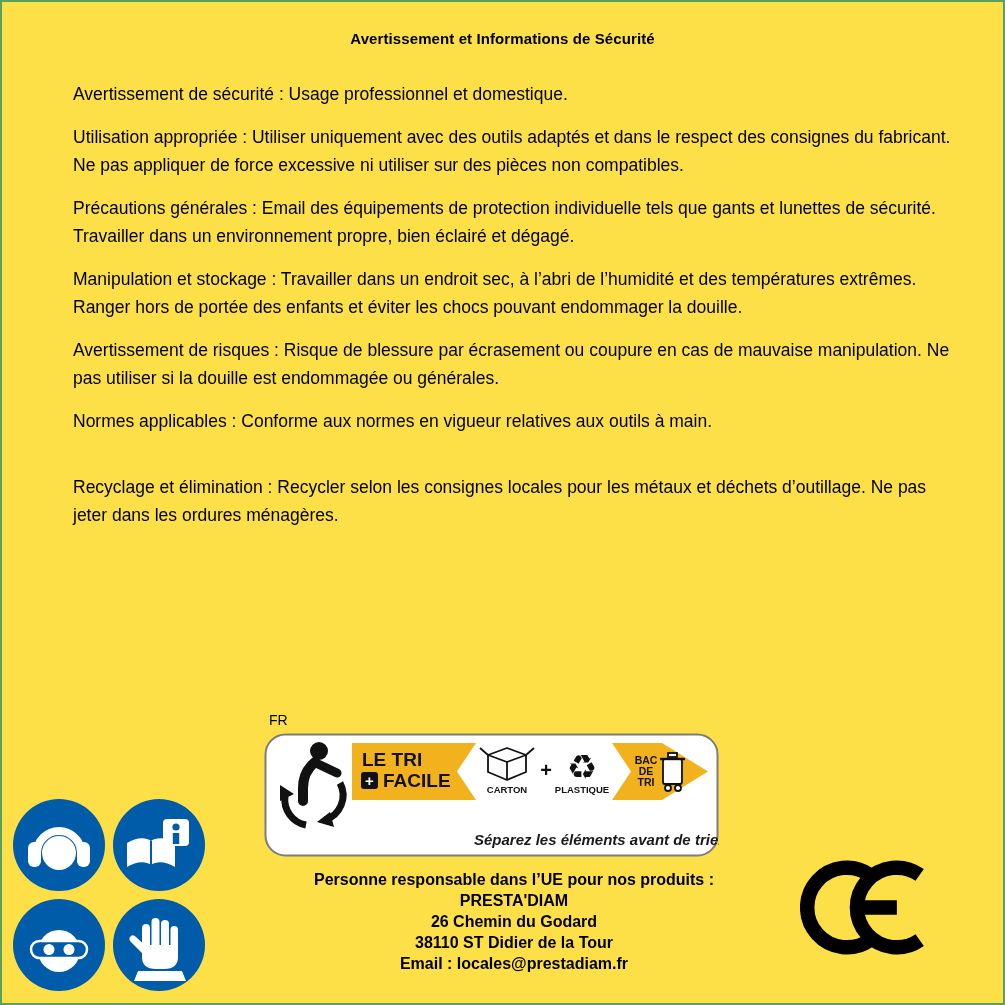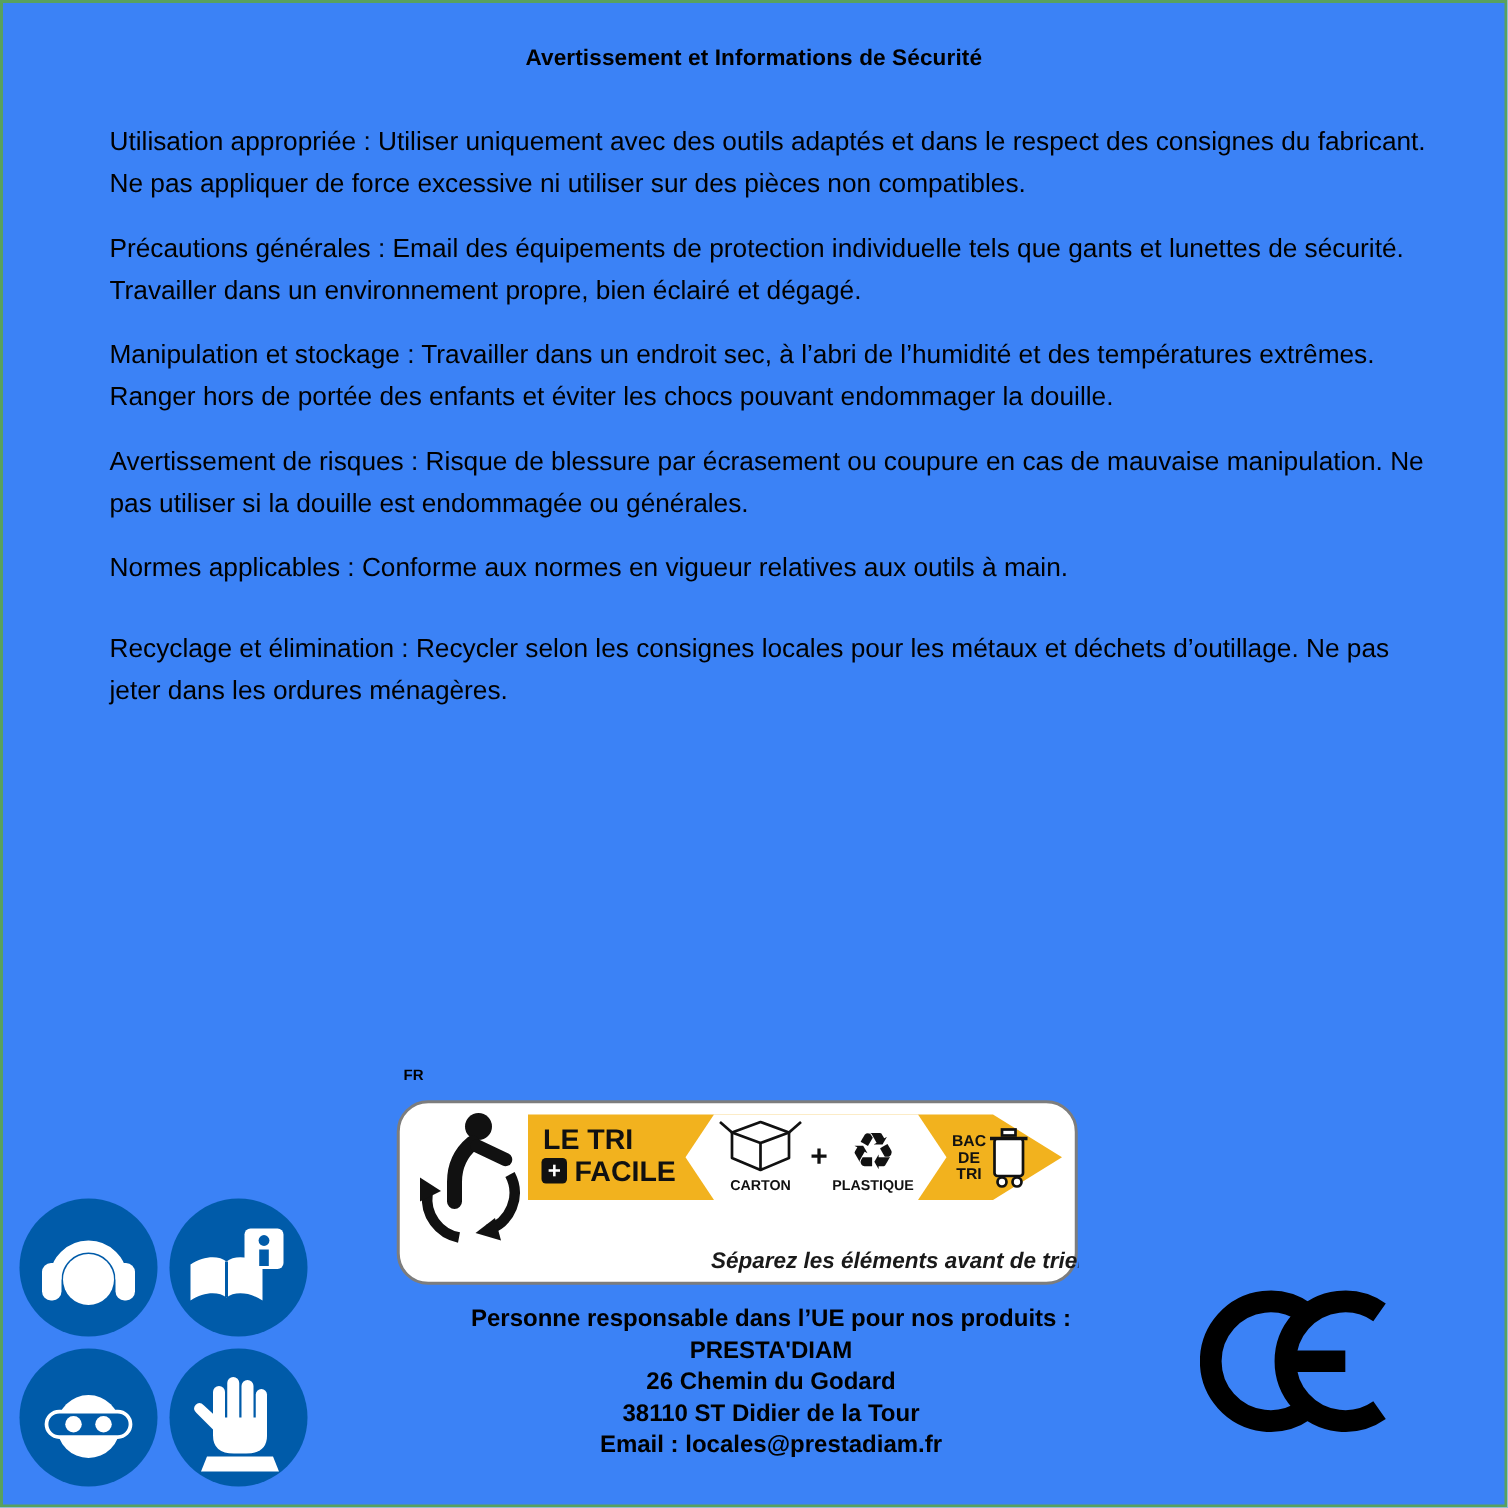--- a/index.html
+++ b/index.html
@@ -1,36 +1,36 @@
 <!DOCTYPE html>
 <html lang="fr"><head>
 <meta charset="utf-8">
 <style>
   * { margin:0; padding:0; box-sizing:border-box; }
   html, body { background:#ffffff; }
   body { font-family:"Liberation Sans","DejaVu Sans",sans-serif; color:#000; }
 
   .page {
     position:relative; width:1005px; height:1005px;
-    background:#3b82f6; border:2px solid #58a15e; overflow:hidden;
+    background:#fde047; border:2px solid #58a15e; overflow:hidden;
   }
 
   .page-title {
     position:absolute; top:28px; left:0; width:100%;
     text-align:center; font-size:15px; font-weight:700; letter-spacing:0.1px;
   }
 
   .body-text {
     position:absolute; left:71px; top:78px; width:882px;
     font-size:17.5px; line-height:28px;
   }
   .body-text p { margin:0 0 15px 0; }
-  .body-text p:last-child { margin-top:26px; }
+  .body-text p:last-child { margin-top:38px; }
 
-  .fr-label { position:absolute; left:267px; top:710px; font-size:10px; font-weight:700;text-align:right; }
+  .fr-label { position:absolute; left:267px; top:710px; font-size:14px; font-weight:400;text-align:right; }
   .triman-box { position:absolute; left:262px; top:731px; }
 
   svg text { font-family:"Liberation Sans","DejaVu Sans",sans-serif; }
 
   .picto { position:absolute; width:96px; height:96px; }
 
   .responsible {
     position:absolute; left:252px; top:867px; width:520px;
     text-align:center; font-size:16px; font-weight:700; line-height:21px;
   }
@@ -38,20 +38,21 @@
   .ce-mark { position:absolute; left:798px; top:851px; }
 </style>
 </head>
 <body>
 
 <div class="page">
 
   <div class="page-title">Avertissement et Informations de Sécurité</div>
 
   <div class="body-text">
+    <p>Avertissement de sécurité : Usage professionnel et domestique.</p>
     <p>Utilisation appropriée : Utiliser uniquement avec des outils adaptés et dans le respect des consignes du fabricant. Ne pas appliquer de force excessive ni utiliser sur des pièces non compatibles.</p>
     <p>Précautions générales : Email des équipements de protection individuelle tels que gants et lunettes de sécurité. Travailler dans un environnement propre, bien éclairé et dégagé.</p>
     <p>Manipulation et stockage : Travailler dans un endroit sec, à l’abri de l’humidité et des températures extrêmes. Ranger hors de portée des enfants et éviter les chocs pouvant endommager la douille.</p>
     <p>Avertissement de risques : Risque de blessure par écrasement ou coupure en cas de mauvaise manipulation. Ne pas utiliser si la douille est endommagée ou générales.</p>
     <p>Normes applicables : Conforme aux normes en vigueur relatives aux outils à main.</p>
     <p>Recyclage et élimination : Recycler selon les consignes locales pour les métaux et déchets d’outillage. Ne pas jeter dans les ordures ménagères.</p>
   </div>
 
   <div class="fr-label">FR</div>
 

